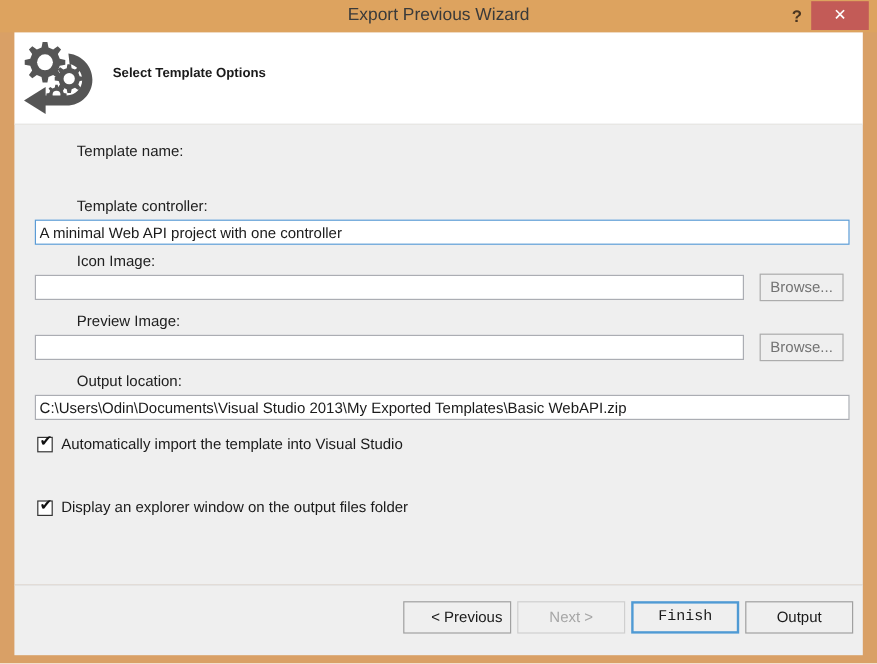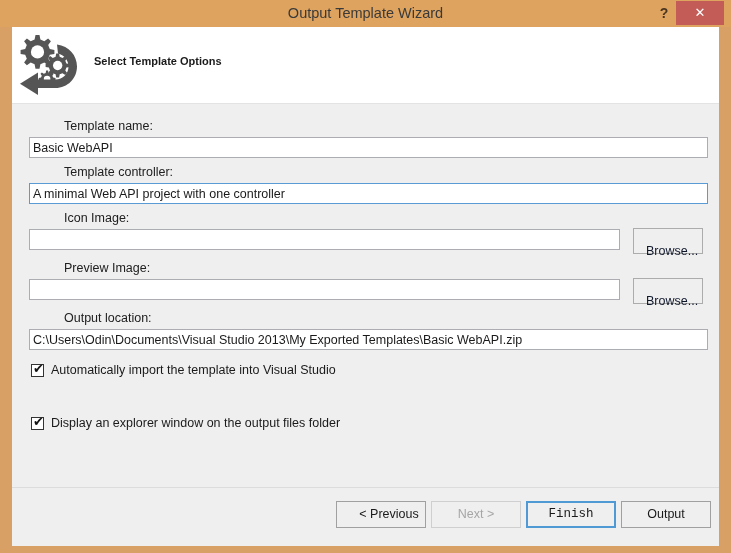--- a/index.html
+++ b/index.html
@@ -139,25 +139,25 @@
   }
   .browse-button {
     position: absolute;
     box-sizing: border-box;
     width: 70px;
     height: 23px;
     background: #efefef;
     border: 1px solid #acacac;
     font-family: "Liberation Sans", sans-serif;
     font-size: 12.5px;
-    color: #0f172a;
+    color: #737373;
     text-align: center;
     line-height: 21px;
     cursor: default;
-    padding: 12px;
+    padding: 0;
   }
   .checkbox-row {
     position: absolute;
     height: 18px;
   }
   .checkbox-box {
     position: absolute;
     left: 0;
     top: 1px;
     width: 13px;
@@ -207,21 +207,21 @@
     line-height: 23px;
     font-family: Liberation Mono, monospace;
   }
 </style>
 </head>
 <body>
 
 <div id="window">
 
   <div id="titlebar">
-    <div id="title-text">Output Template Wizard</div>
+    <div id="title-text">Export Previous Wizard</div>
     <div id="help-button">?</div>
     <button id="close-button">✕</button>
   </div>
 
   <div id="header">
     <div id="wizard-icon">
       <svg width="68" height="64" viewBox="0 0 68 64" xmlns="http://www.w3.org/2000/svg">
         <g fill="#555555">
 
           <path d="M21.5 4 L25.5 4 L26.4 8.6 L30.3 10.2 L34.1 7.5 L36.9 10.3 L34.2 14.1 L35.8 18 L40.4 18.9 L40.4 22.9 L35.8 23.8 L34.2 27.7 L36.9 31.5 L34.1 34.3 L30.3 31.6 L26.4 33.2 L25.5 37.8 L21.5 37.8 L20.6 33.2 L16.7 31.6 L12.9 34.3 L10.1 31.5 L12.8 27.7 L11.2 23.8 L6.6 22.9 L6.6 18.9 L11.2 18 L12.8 14.1 L10.1 10.3 L12.9 7.5 L16.7 10.2 L20.6 8.6 Z"></path>
@@ -237,21 +237,20 @@
           <path d="M24 41.5 L24 64 L6 52.8 Z"></path>
         </g>
       </svg>
     </div>
     <div id="header-heading">Select Template Options</div>
   </div>
 
   <div id="body">
 
     <div class="field-label" style="left:17px; top:15px;">Template name:</div>
-    <input class="text-input" type="text" style="left: 17px; top: 33px; width: 679px;" value="Basic WebAPI">
 
     <div class="field-label" style="left:17px; top:61px;">Template controller:</div>
     <input class="text-input focused" type="text" style="left: 17px; top: 79px; width: 679px;" value="A minimal Web API project with one controller">
 
     <div class="field-label" style="left:17px; top:107px;">Icon Image:</div>
     <input class="text-input" type="text" style="left: 17px; top: 125px; width: 591px;" value="">
     <button class="browse-button" style="left:621px; top:124px;">Browse...</button>
 
     <div class="field-label" style="left:17px; top:157px;">Preview Image:</div>
     <input class="text-input" type="text" style="left: 17px; top: 175px; width: 591px;" value="">

